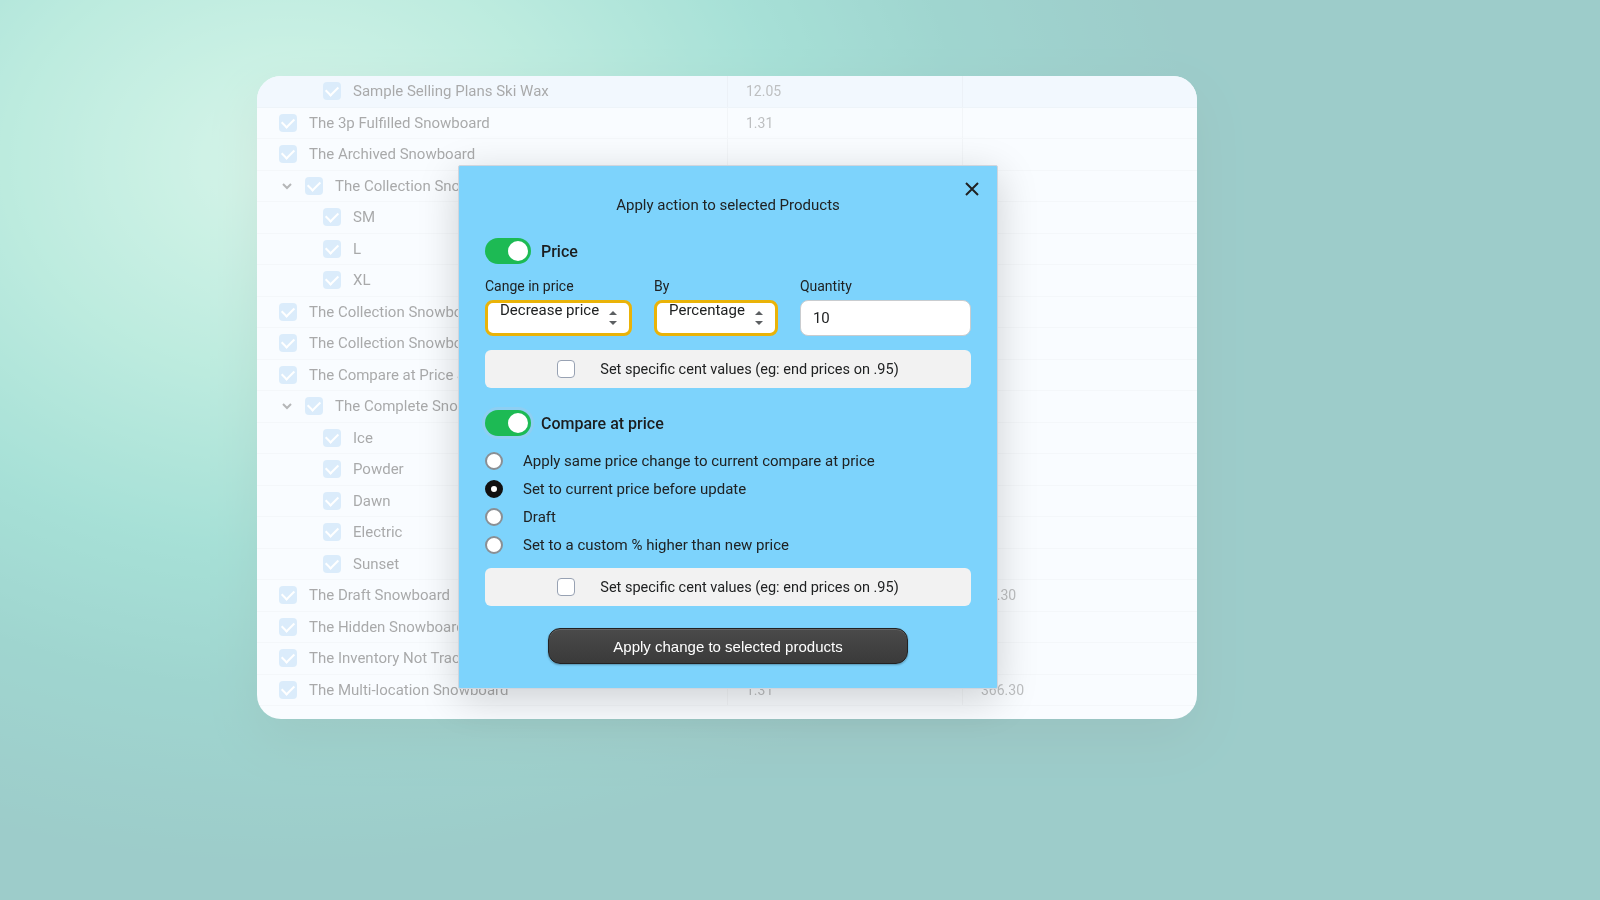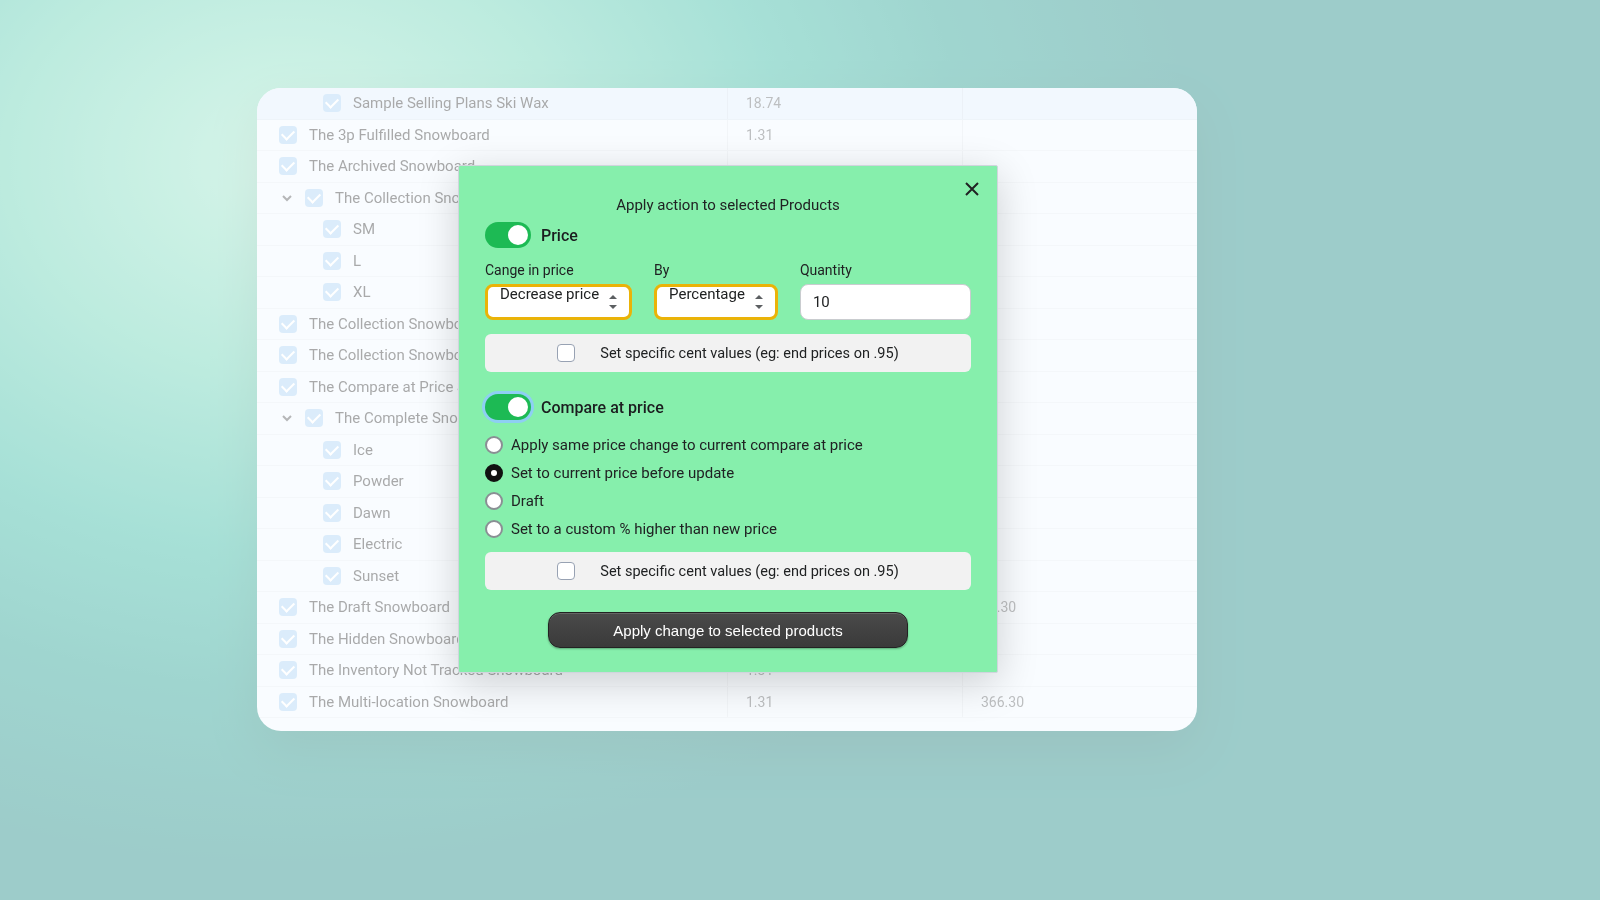--- a/index.html
+++ b/index.html
@@ -5,21 +5,21 @@
 * { margin: 0; padding: 0; box-sizing: border-box; }
 body {
   font-family: -apple-system, BlinkMacSystemFont, "Segoe UI", Roboto, Helvetica, Arial, sans-serif;
   width: 1600px; height: 900px;
   background: radial-gradient(ellipse 900px 700px at 18% 18%, #a6e9cf 0%, #6ed4b8 30%, #3cbba6 55%, #2ca396 75%, #268f8a 100%);
   position: relative;
   overflow: hidden;
 }
 .card {
   position: absolute;
-  left: 257px; top: 88px;
+  left: 257px; top: 76px;
   width: 940px; height: 643px;
   background: #F1F8FE;
   border-radius: 24px;
   box-shadow: 0 20px 50px rgba(0,0,0,0.15);
   overflow: hidden;
 }
 .table { width: 100%; }
 .row {
   display: flex; align-items: center;
   height: 31.5px;
@@ -55,38 +55,38 @@
 .rowlabel { font-size: 15px; color: #404244; }
 
 .overlay {
   position: absolute; inset: 0;
   background: rgba(255,255,255,0.55);
 }
 .modal {
   position: absolute;
   left: 458px; top: 165px;
   width: 540px;
-  background: #86efac;
+  background: #7dd3fc;
   border: 1px solid #d0d5dd;
   border-radius: 2px;
   box-shadow: 0 10px 40px rgba(0,0,0,0.18);
   padding-bottom: 24px;
 }
 .modal-close {
   position: absolute; right: 14px; top: 12px;
   width: 22px; height: 22px; cursor: pointer;
   display: flex; align-items: center; justify-content: center;
 }
 .modal-close svg { width: 16px; height: 16px; stroke: #202223; stroke-width: 2; }
 .modal-title {
   text-align: center; font-size: 15px; color: #202223;
   padding: 30px 0 8px 0;
 }
 .section { padding: 0 26px; }
-.toggle-row { display: flex; align-items: center; gap: 10px; }
+.toggle-row { display: flex; align-items: center; gap: 10px; margin-top: 16px; }
 .toggle {
   width: 46px; height: 26px; border-radius: 13px;
   background: #1DBA54; position: relative; cursor: pointer;
 }
 .toggle.focus { box-shadow: 0 0 0 3px #8ecff3; }
 .toggle-knob {
   position: absolute; right: 3px; top: 3px;
   width: 20px; height: 20px; border-radius: 50%; background: #fff;
 }
 .toggle-label { font-size: 16px; font-weight: 500; color: #1b1d1f; }
@@ -116,21 +116,21 @@
 }
 .centbar {
   margin: 14px 0 0 0; background: #f2f2f2; border-radius: 6px;
   height: 38px; display: flex; align-items: center; justify-content: center; gap: 25px;
 }
 .smallcheck {
   width: 18px; height: 18px; border: 1px solid #98a2b3; border-radius: 4px; background: #fff;
 }
 .centlabel { font-size: 14.5px; color: #202223; }
 .radios { margin-top: 16px; display: flex; flex-direction: column; gap: 10px; }
-.radio-row { display: flex; align-items: center; gap: 8px; cursor: pointer; }
+.radio-row { display: flex; align-items: center; gap: 20px; cursor: pointer; }
 .radio {
   width: 18px; height: 18px; border-radius: 50%;
   border: 2px solid #8a8f94; background: #fff;
 }
 .radio.selected { border: 6px solid #111; }
 .radio-label { font-size: 15px; color: #202223; }
 .apply-btn {
   margin: 22px auto 0 auto; display: block;
   width: 360px; height: 36px;
   background: linear-gradient(#4a4a4a,#3a3a3a);
@@ -144,21 +144,21 @@
 <body>
 
 <div class="card">
   <div class="table" id="table">
       <div class="row sel">
         <div class="col1">
           <span class="pad1"></span>
           <span class="checkbox"></span>
           <span class="rowlabel">Sample Selling Plans Ski Wax</span>
         </div>
-        <div class="col2">18.74</div>
+        <div class="col2">12.05</div>
         <div class="col3"></div>
       </div>
       <div class="row">
         <div class="col1">
           <span class="pad0"></span>
           <span class="checkbox"></span>
           <span class="rowlabel">The 3p Fulfilled Snowboard</span>
         </div>
         <div class="col2">1.31</div>
         <div class="col3"></div>

